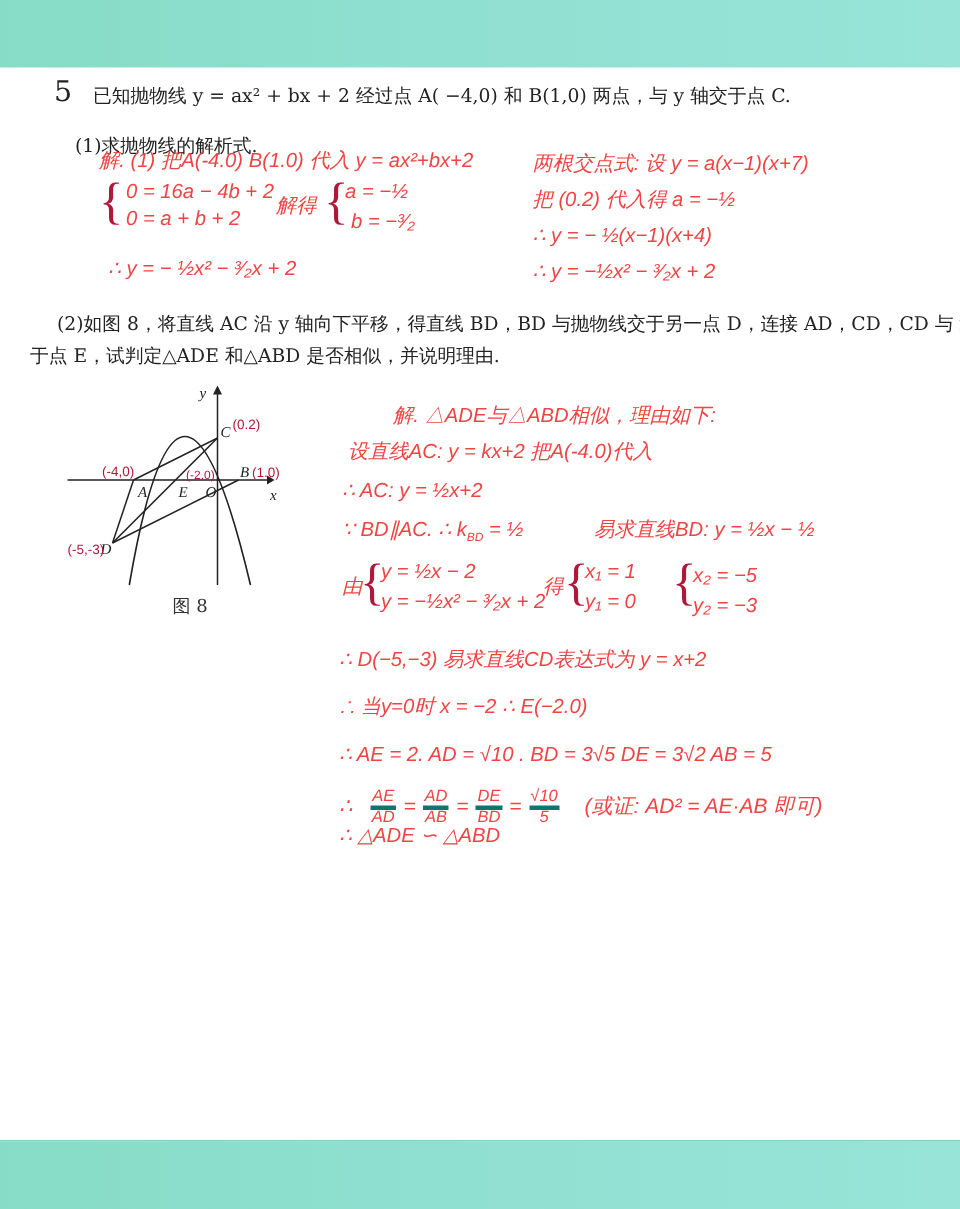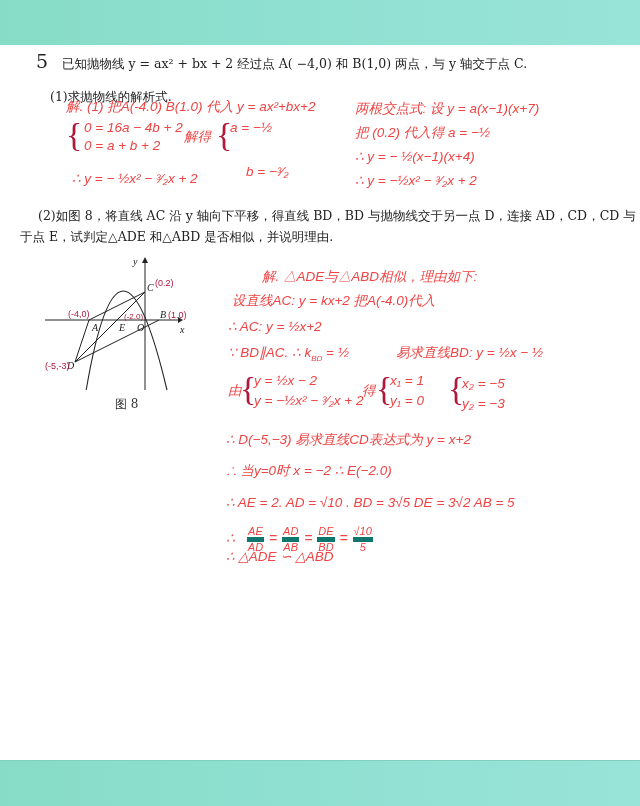--- a/index.html
+++ b/index.html
@@ -6,42 +6,42 @@
   body { width:640px; height:806px; position:relative; background:#ffffff; overflow:hidden;
          font-family:"DejaVu Serif", serif; color:#1a1a1a; }
   .band { position:absolute; left:0; width:640px; background:linear-gradient(90deg,#86dcc6 0%,#90e0d2 50%,#98e4d8 100%); }
   .band.top { top:0; height:45px; }
   .band.bottom { top:760px; height:46px; border-top:1px solid #7fd0bd; }
   .print { position:absolute; font-family:"DejaVu Serif", serif; font-size:12.5px; color:#222; white-space:nowrap; }
   .qnum { position:absolute; left:36px; top:50px; font-size:19px; font-family:"DejaVu Serif", serif; color:#222; }
   .hw { position:absolute; font-family:"Liberation Sans", sans-serif; color:#ef4444; font-size:13.5px; white-space:nowrap; font-style:italic; }
   .brace { position:absolute; font-family:"Liberation Serif", serif; color:#b0183a; font-size:34px; line-height:34px; }
   .frac { display:inline-block; vertical-align:middle; text-align:center; font-size:11px; line-height:11px; margin:0 1px; }
-  .frac .n { display:block; border-bottom:5px solid #0f766e; padding:0 1px; }
+  .frac .n { display:block; border-bottom:3px solid #0f766e; padding:0 1px; }
   .frac .d { display:block; padding:0 1px; }
   .figcap { position:absolute; left:115px; top:396px; font-size:12px; color:#333; font-family:"DejaVu Serif", serif; }
   .fig { position:absolute; left:40px; top:255px; }
 </style>
 </head>
 <body>
 
 <div class="band top"></div>
 
 <div class="qnum">5</div>
 <div class="print" style="left:62px;top:56px;">已知抛物线 y = ax² + bx + 2 经过点 A( −4,0) 和 B(1,0) 两点，与 y 轴交于点 C.</div>
 <div class="print" style="left:50px;top:89px;">(1)求抛物线的解析式.</div>
 
 <div class="hw" style="left:66px;top:98px;">解. (1)  把A(-4.0)  B(1.0) 代入 y = ax²+bx+2</div>
 <div class="brace" style="left:66px;top:118px;">{</div>
 <div class="hw" style="left:84px;top:120px;">0 = 16a − 4b + 2</div>
 <div class="hw" style="left:84px;top:138px;">0 = a + b + 2</div>
 <div class="hw" style="left:184px;top:128px;text-align:center;">解得</div>
 <div class="brace" style="left:216px;top:118px;">{</div>
 <div class="hw" style="left:230px;top:120px;">a = −½</div>
-<div class="hw" style="left:246px;top:140px;margin-top:24px;">b = −³⁄₂</div>
+<div class="hw" style="left:234px;top:140px;">b = −³⁄₂</div>
 <div class="hw" style="left:72px;top:170px;">∴ y = − ½x² − ³⁄₂x + 2</div>
 
 <div class="hw" style="left:355px;top:100px;">两根交点式:  设 y = a(x−1)(x+7)</div>
 <div class="hw" style="left:355px;top:124px;">把 (0.2) 代入得 a = −½</div>
 <div class="hw" style="left:355px;top:148px;">∴ y = − ½(x−1)(x+4)</div>
 <div class="hw" style="left:355px;top:172px;text-align:right;">∴ y = −½x² − ³⁄₂x + 2</div>
 
 <div class="print" style="left:38px;top:208px;">(2)如图 8，将直线 AC 沿 y 轴向下平移，得直线 BD，BD 与抛物线交于另一点 D，连接 AD，CD，CD 与 x 轴交</div>
 <div class="print" style="left:20px;top:229px;">于点 E，试判定△ADE 和△ABD 是否相似，并说明理由.</div>
 
@@ -97,17 +97,18 @@
 <div class="hw" style="left:226px;top:431px;">∴ D(−5,−3)    易求直线CD表达式为  y = x+2</div>
 <div class="hw" style="left:226px;top:462px;">∴ 当y=0时    x = −2     ∴ E(−2.0)</div>
 <div class="hw" style="left:226px;top:494px;">∴ AE = 2.   AD = √10 .   BD = 3√5     DE = 3√2    AB = 5</div>
 
 <div class="hw" style="left:226px;top:526px;font-size:14px;">
   <span>∴</span>
   <span class="frac" style="margin-left:8px"><span class="n">AE</span><span class="d">AD</span></span> =
   <span class="frac"><span class="n">AD</span><span class="d">AB</span></span> =
   <span class="frac"><span class="n">DE</span><span class="d">BD</span></span> =
   <span class="frac"><span class="n">√10</span><span class="d">5</span></span>
+  <span style="margin-left:12px">(或证: AD² = AE·AB 即可)</span>
 </div>
 
 <div class="hw" style="left:226px;top:548px;">∴ △ADE ∽ △ABD</div>
 
 <div class="band bottom"></div>
 
 </body></html>

